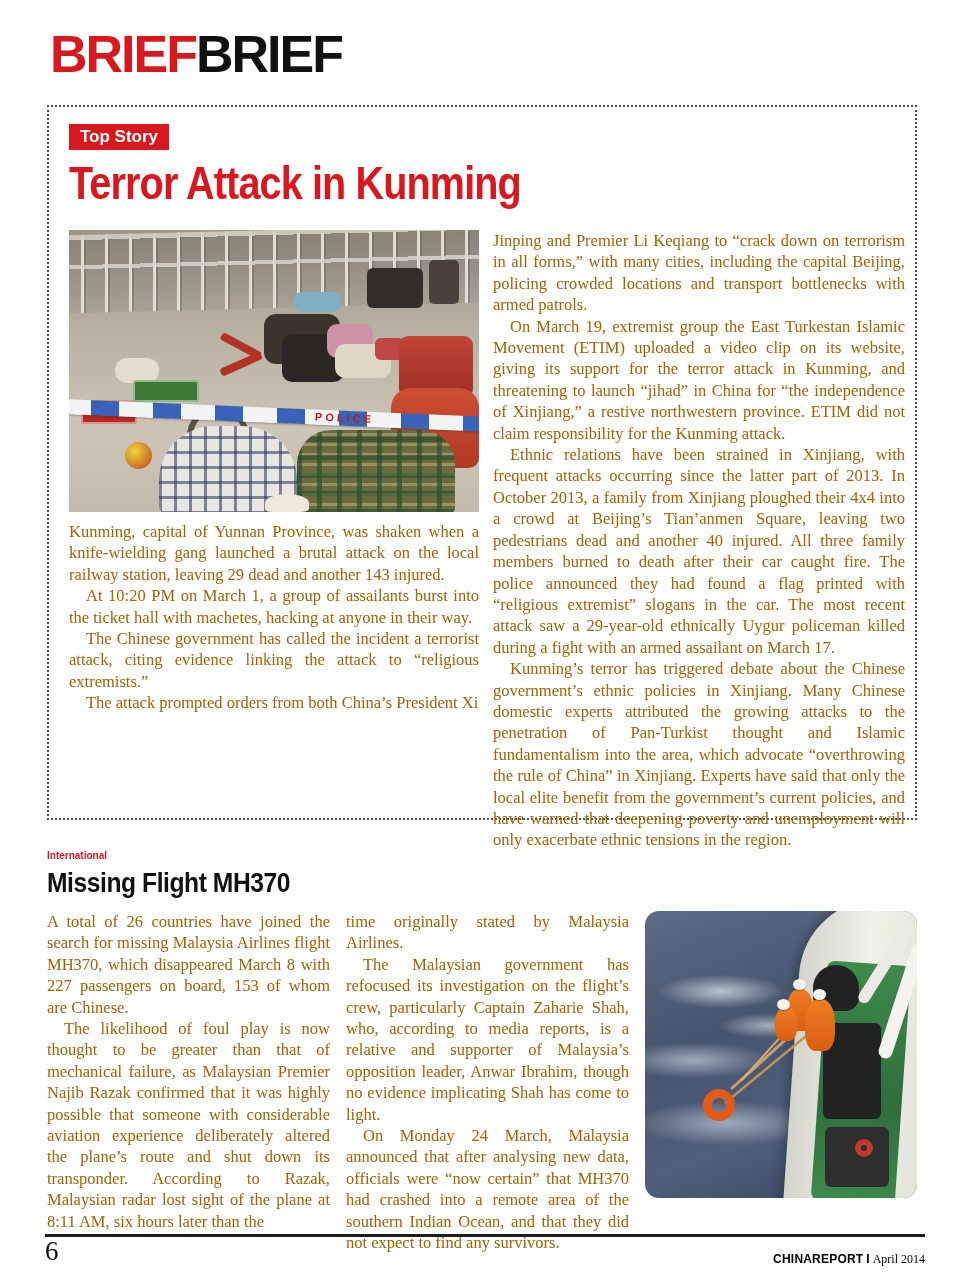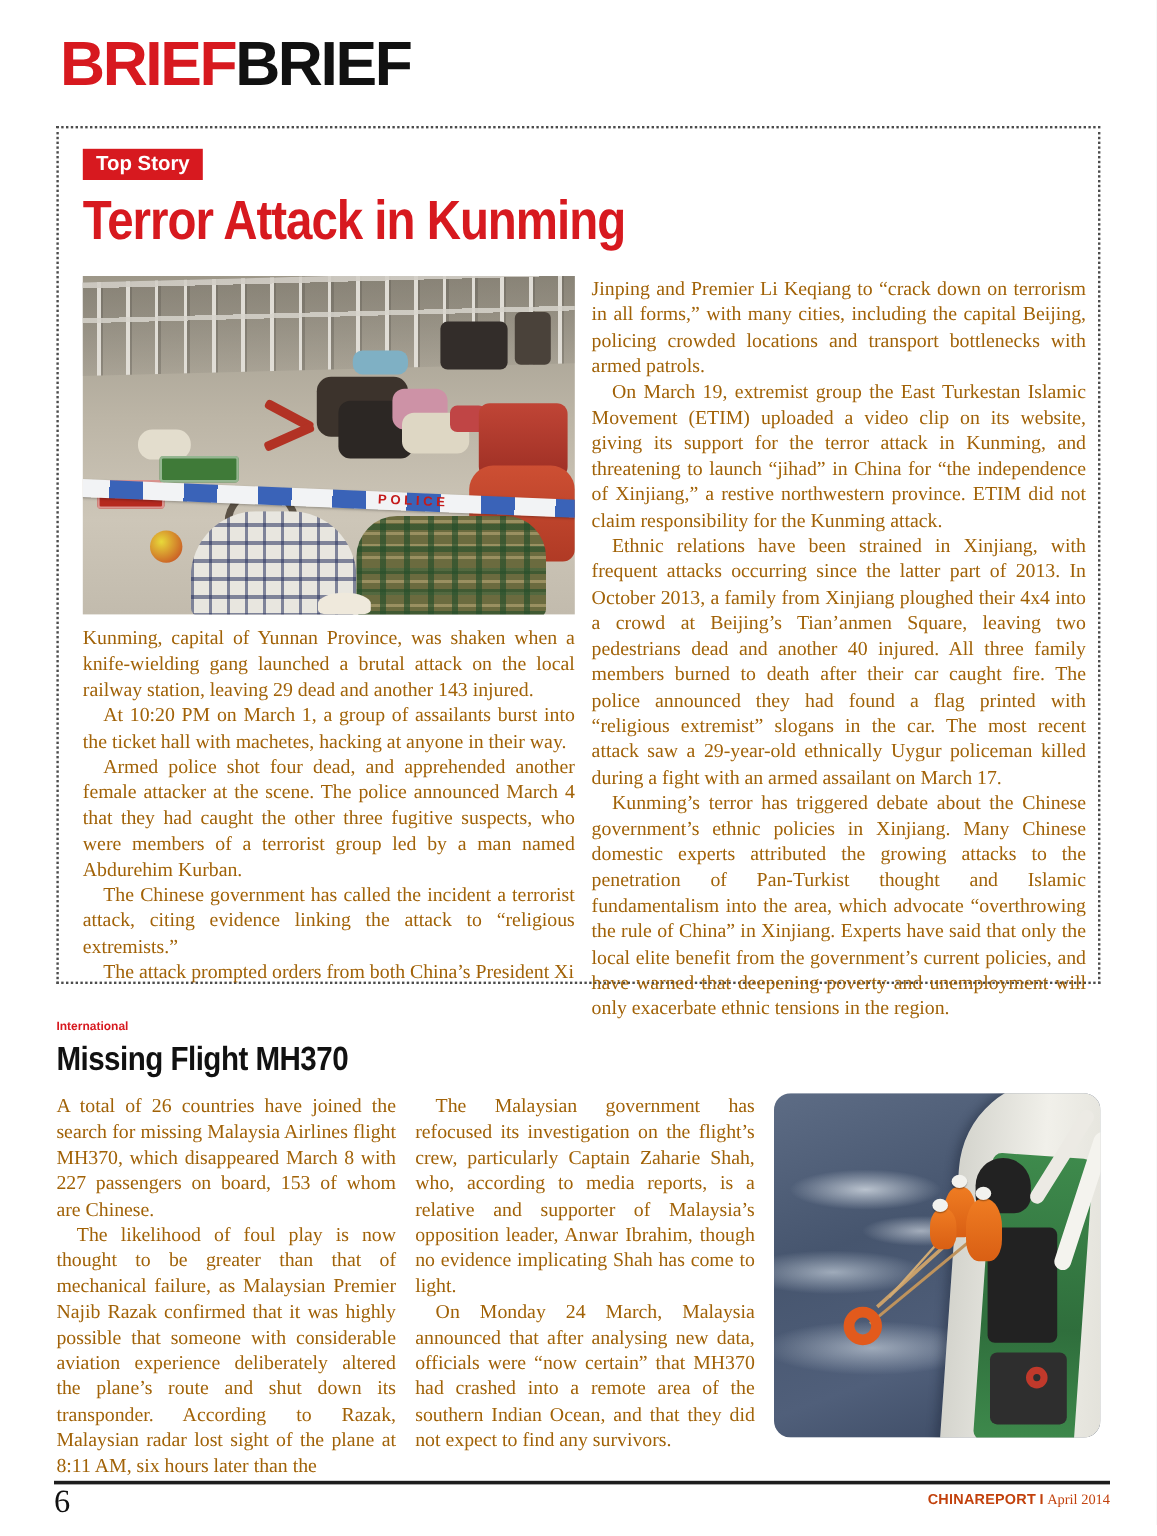--- a/index.html
+++ b/index.html
@@ -112,21 +112,21 @@
     position:absolute; left:58px; top:178px; width:32px; height:32px;
     border:9px solid #e25a1c; border-radius:50%;
   }
   .hook { position:absolute; right:44px; top:228px; width:18px; height:18px; border:6px solid #c0392b; border-radius:50%; }
   .ropes { position:absolute; left:0; top:0; }
   
   .footer { position:absolute; left:45px; top:1234px; width:880px; }
   .rule { height:3px; background:#1d1d1d; }
   .foot-row { display:flex; justify-content:space-between; align-items:flex-start; }
   .pageno { font-family:"Liberation Serif", serif; font-size:27px; line-height:1.1; color:#111; }
-  .credit { margin-top:5px; font-size:12px; color:#c2410c; }
+  .credit { margin-top:15px; font-size:12px; color:#000000; }
   .credit .brand { font-family:"Liberation Sans", sans-serif; font-weight:bold; letter-spacing:.2px; }
   .credit .sep { font-family:"Liberation Sans", sans-serif; font-weight:bold; padding:0 3px; }
   .credit .issue { font-family:"Liberation Serif", serif; }
 </style>
 </head>
 <body>
 
 <div class="page">
 
   <div class="masthead">
@@ -165,21 +165,20 @@
           <div class="lug" style="left:90px;top:196px;width:138px;height:88px;border-radius:55px 55px 8px 8px;background:repeating-linear-gradient(90deg,rgba(40,50,95,.55) 0 3px,transparent 3px 15px),repeating-linear-gradient(0deg,rgba(40,50,95,.55) 0 3px,transparent 3px 15px),#e8e6df;"></div>
           <div class="lug" style="left:228px;top:200px;width:158px;height:84px;border-radius:34px 34px 6px 6px;background:repeating-linear-gradient(90deg,rgba(36,78,42,.65) 0 5px,transparent 5px 20px),repeating-linear-gradient(0deg,rgba(36,78,42,.6) 0 5px,transparent 5px 18px),repeating-linear-gradient(0deg,rgba(200,180,130,.5) 8px 11px,transparent 11px 18px),#6b6b3f;"></div>
           <div class="lug" style="left:196px;top:264px;width:44px;height:18px;background:#efe9dc;border-radius:50% 50% 20% 20%;"></div>
 
           <div class="tape">
             <span class="pol">POLICE</span>
           </div>
         </div>
         <p>Kunming, capital of Yunnan Province, was shaken when a knife-wielding gang launched a brutal attack on the local railway station, leaving 29 dead and another 143 injured.</p>
         <p class="ind">At 10:20 PM on March 1, a group of assailants burst into the ticket hall with machetes, hacking at anyone in their way.</p>
-        <p class="ind">Armed police shot four dead, and apprehended another female attacker at the scene. The police announced March 4 that they had caught the other three fugitive suspects, who were members of a terrorist group led by a man named Abdurehim Kurban.</p>
         <p class="ind">The Chinese government has called the incident a terrorist attack, citing evidence linking the attack to “religious extremists.”</p>
         <p class="ind">The attack prompted orders from both China’s President Xi</p>
       </div>
 
       <div class="col-r body-text">
         <p>Jinping and Premier Li Keqiang to “crack down on terrorism in all forms,” with many cities, including the capital Beijing, policing crowded locations and transport bottlenecks with armed patrols.</p>
         <p class="ind">On March 19, extremist group the East Turkestan Islamic Movement (ETIM) uploaded a video clip on its website, giving its support for the terror attack in Kunming, and threatening to launch “jihad” in China for “the independence of Xinjiang,” a restive northwestern province. ETIM did not claim responsibility for the Kunming attack.</p>
         <p class="ind">Ethnic relations have been strained in Xinjiang, with frequent attacks occurring since the latter part of 2013. In October 2013, a family from Xinjiang ploughed their 4x4 into a crowd at Beijing’s Tian’anmen Square, leaving two pedestrians dead and another 40 injured. All three family members burned to death after their car caught fire. The police announced they had found a flag printed with “religious extremist” slogans in the car. The most recent attack saw a 29-year-old ethnically Uygur policeman killed during a fight with an armed assailant on March 17.</p>
         <p class="ind">Kunming’s terror has triggered debate about the Chinese government’s ethnic policies in Xinjiang. Many Chinese domestic experts attributed the growing attacks to the penetration of Pan-Turkist thought and Islamic fundamentalism into the area, which advocate “overthrowing the rule of China” in Xinjiang. Experts have said that only the local elite benefit from the government’s current policies, and have warned that deepening poverty and unemployment will only exacerbate ethnic tensions in the region.</p>
       </div>
@@ -190,20 +189,21 @@
     <div class="kicker">International</div>
     <div class="h2">
       <span>Missing Flight MH370</span>
     </div>
     <div class="intl-cols">
       <div class="icol body-text">
         <p>A total of 26 countries have joined the search for missing Malaysia Airlines flight MH370, which disappeared March 8 with 227 passengers on board, 153 of whom are Chinese.</p>
         <p class="ind">The likelihood of foul play is now thought to be greater than that of mechanical failure, as Malaysian Premier Najib Razak confirmed that it was highly possible that someone with considerable aviation experience deliberately altered the plane’s route and shut down its transponder. According to Razak, Malaysian radar lost sight of the plane at 8:11 AM, six hours later than the</p>
       </div>
       <div class="icol body-text">
+        <p>time originally stated by Malaysia Airlines.</p>
         <p class="ind">The Malaysian government has refocused its investigation on the flight’s crew, particularly Captain Zaharie Shah, who, according to media reports, is a relative and supporter of Malaysia’s opposition leader, Anwar Ibrahim, though no evidence implicating Shah has come to light.</p>
         <p class="ind">On Monday 24 March, Malaysia announced that after analysing new data, officials were “now certain” that MH370 had crashed into a remote area of the southern Indian Ocean, and that they did not expect to find any survivors.</p>
       </div>
       <div style="flex:1;">
         <div class="ph-mh370">
           <div class="hull"></div>
           <div class="deck"></div>
           <div class="mach" style="right:58px;top:54px;width:46px;height:46px;border-radius:50% 50% 30% 30%;"></div>
           <div class="mach" style="right:36px;top:112px;width:58px;height:96px;"></div>
           <div class="mach" style="right:28px;top:216px;width:64px;height:60px;background:#2e2e2e;"></div>

